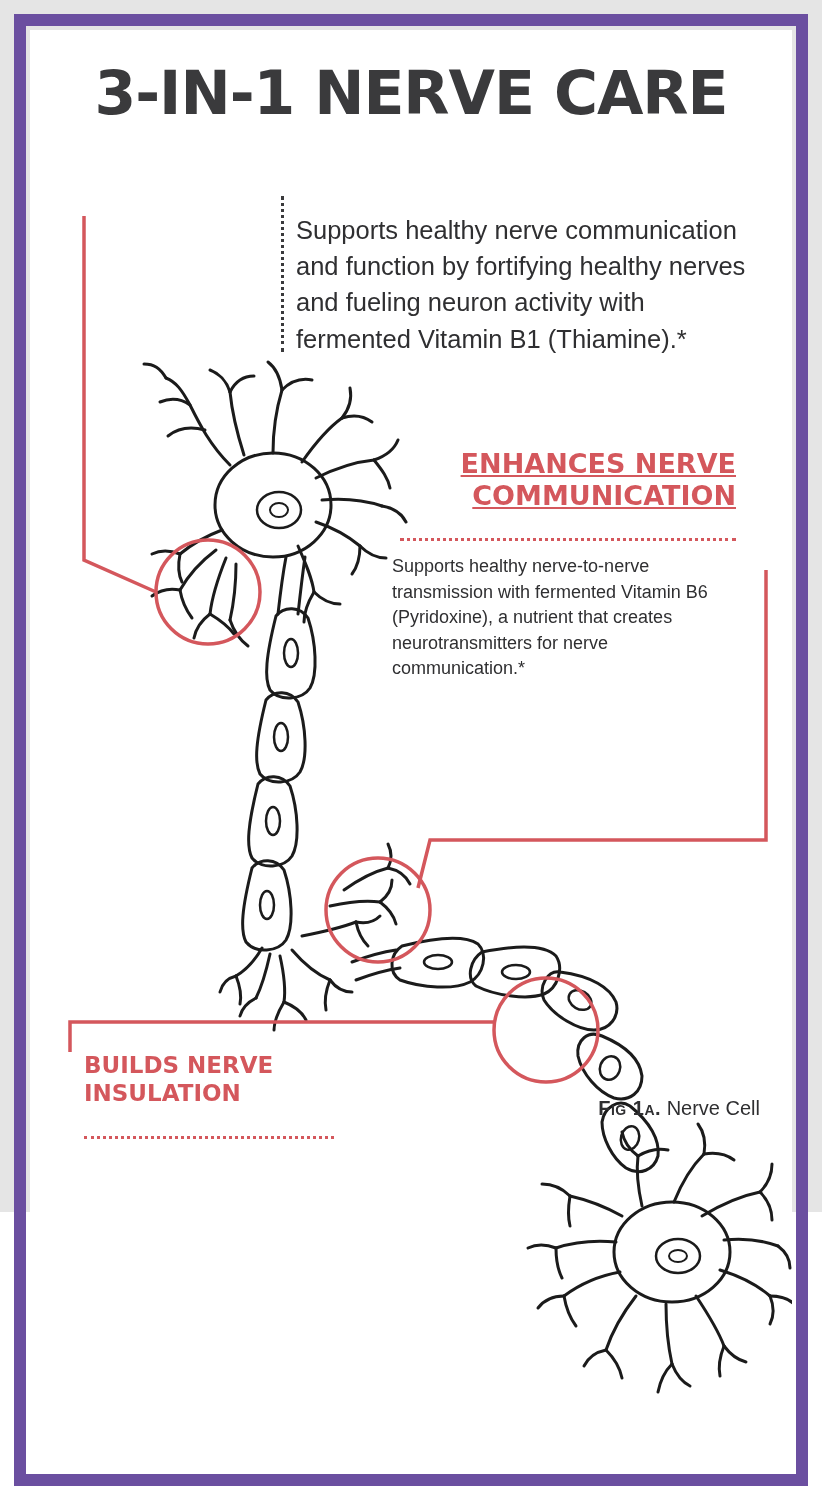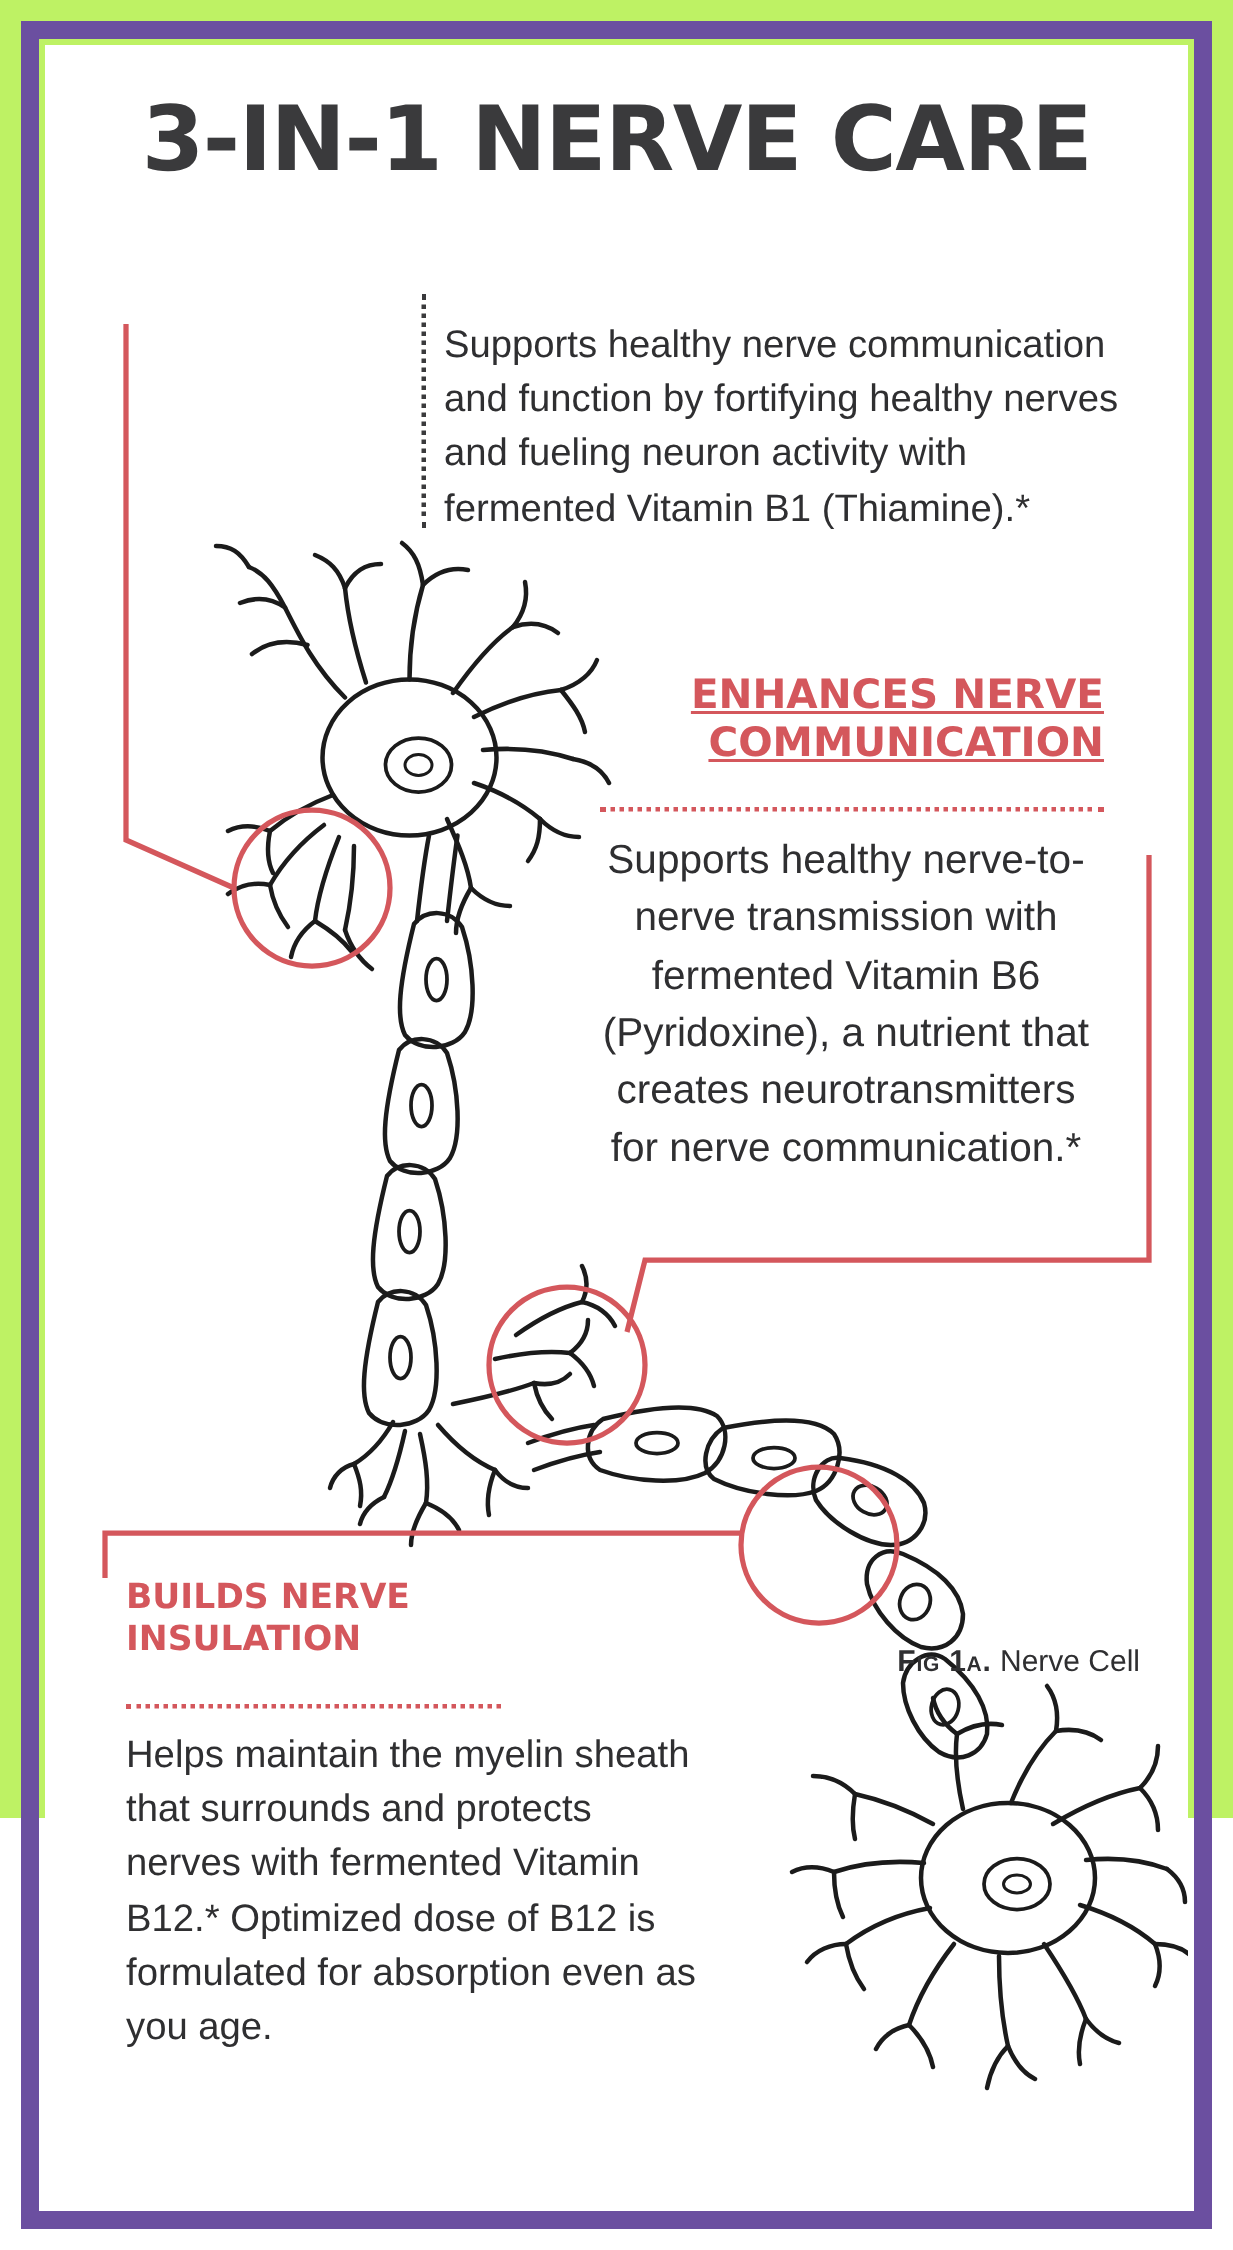--- a/index.html
+++ b/index.html
@@ -11,21 +11,21 @@
     width: 822px;
     height: 1500px;
     font-family: "Liberation Sans", sans-serif;
     overflow: hidden;
   }
 
   .poster {
     position: relative;
     width: 822px;
     height: 1212px;
-    background: #bef264;
+    background: #e5e5e5;
     box-sizing: border-box;
   }
 
   
   .frame-outer {
     position: absolute;
     left: 14px;
     top: 14px;
     width: 794px;
     height: 1472px;
@@ -107,23 +107,23 @@
     left: 400px;
     top: 538px;
     width: 336px;
     border-top: 3px dotted #d4575c;
   }
   .s2-body {
     position: absolute;
     left: 392px;
     top: 554px;
     width: 344px;
-    text-align: center;
+    text-align: left;
     font-family: "Liberation Sans", sans-serif;
-    font-size: 27px;
+    font-size: 18px;
     line-height: 1.42;
     color: #2f2f31;
   }
 
   
   .s3-head {
     position: absolute;
     left: 84px;
     top: 1052px;
     width: 300px;
@@ -349,20 +349,19 @@
 
   <div class="s1-divider"></div>
   <div class="s1-body">Supports healthy nerve communication and function by fortifying healthy nerves and fueling neuron activity with fermented Vitamin B1 (Thiamine).*</div>
 
   <div class="s2-head">ENHANCES NERVE COMMUNICATION</div>
   <div class="s2-rule"></div>
   <div class="s2-body">Supports healthy nerve-to-nerve transmission with fermented Vitamin B6 (Pyridoxine), a nutrient that creates neurotransmitters for nerve communication.*</div>
 
   <div class="s3-head">BUILDS NERVE INSULATION</div>
   <div class="s3-rule"></div>
-  <div class="s3-body">Helps maintain the myelin sheath that surrounds and protects nerves with fermented Vitamin B12.* Optimized dose of B12 is formulated for absorption even as you age.</div>
 
   <div class="fig-caption">
     <span class="fig-label">Fig 1a.</span>
     <span>Nerve Cell</span>
   </div>
 
 </div>
 
 </body></html>

